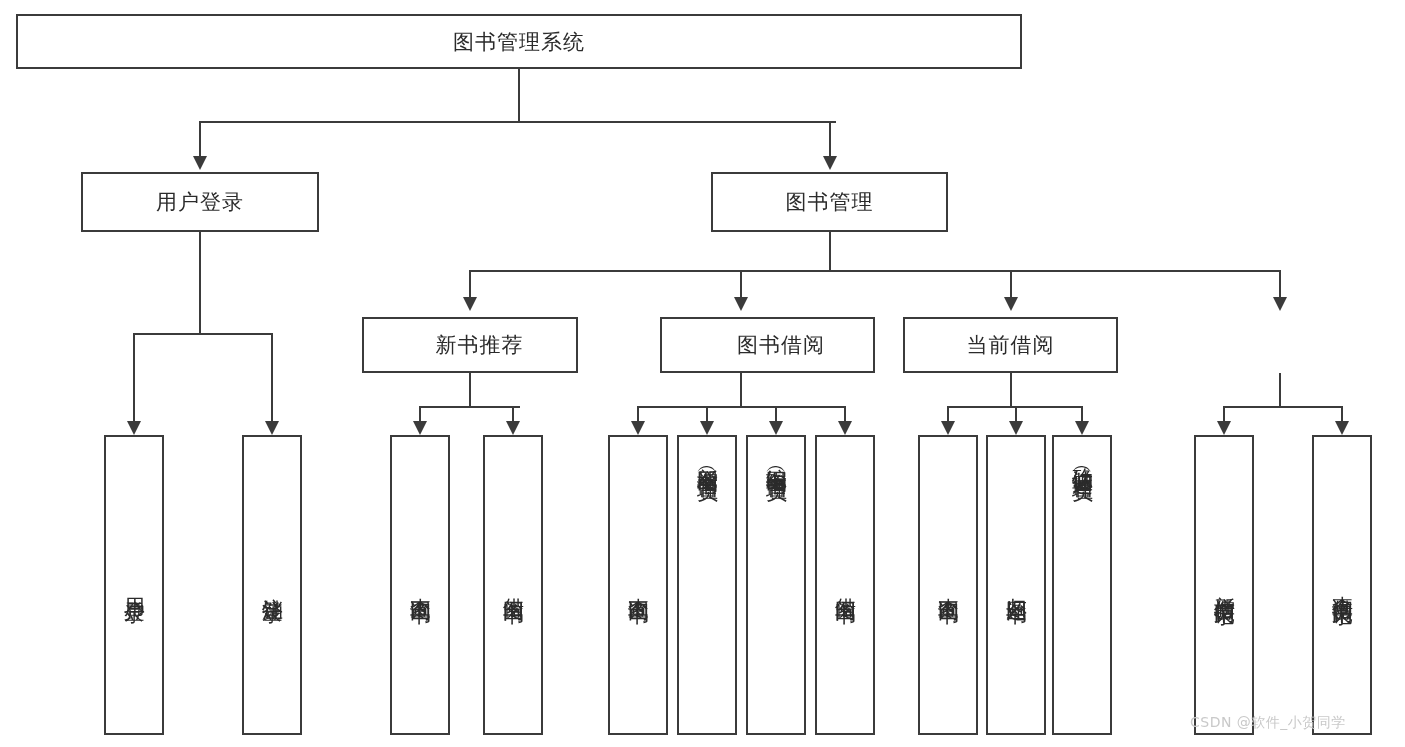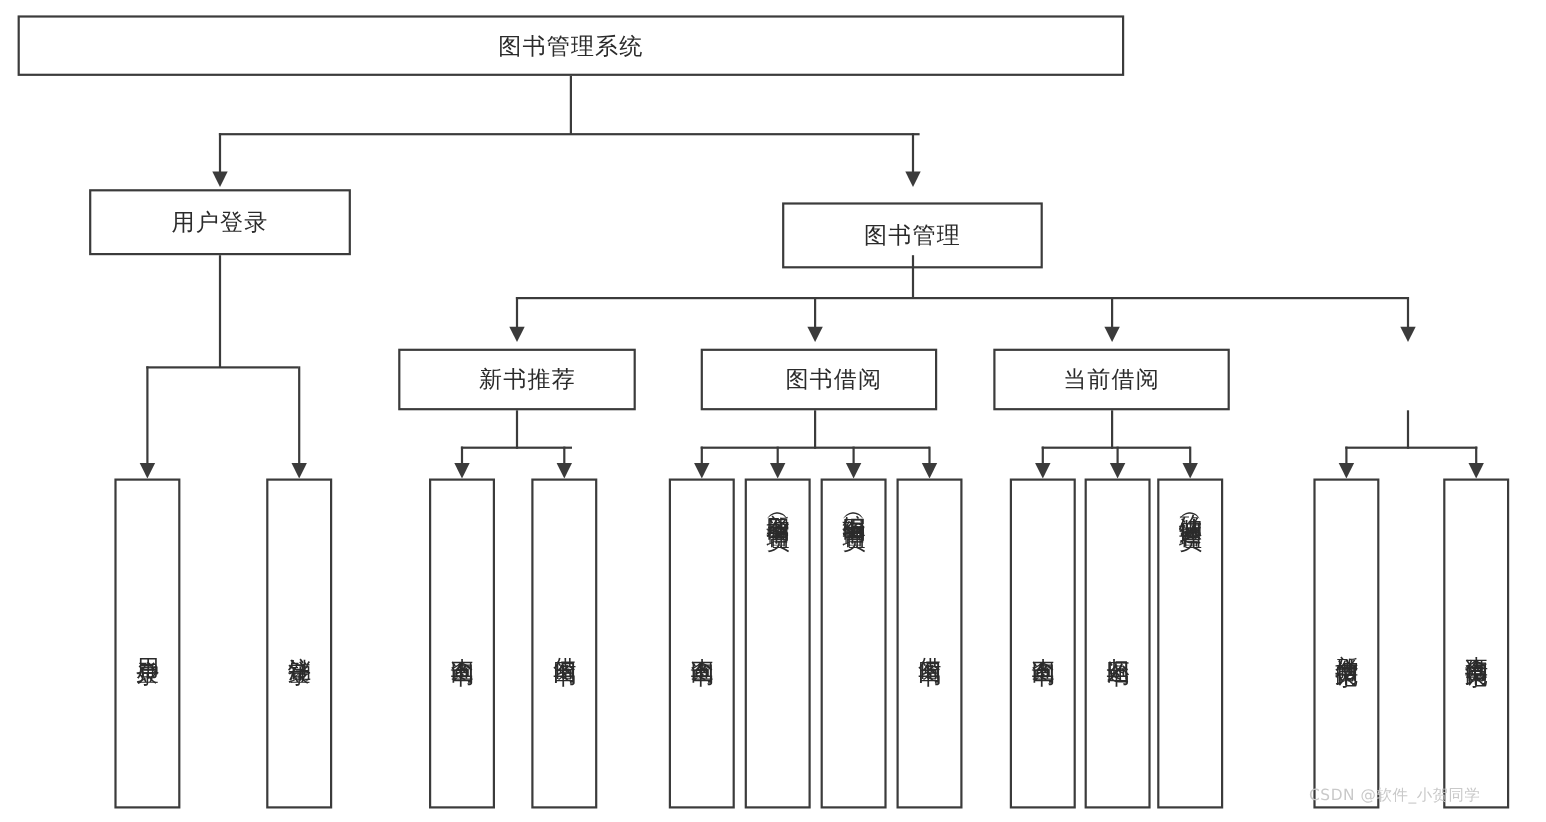--- a/index.html
+++ b/index.html
@@ -87,21 +87,21 @@
   <div class="vline" style="left:518px; top:69px; height:53px;"></div>
   <div class="hline" style="left:199px; top:121px; width:637px;"></div>
   <div class="vline" style="left:199px; top:121px; height:37px;"></div>
   <div class="arrow" style="left:193px; top:156px;"></div>
   <div class="vline" style="left:829px; top:121px; height:37px;"></div>
   <div class="arrow" style="left:823px; top:156px;"></div>
 
   <div class="node h" style="left:81px; top:172px; width:238px; height:60px;">
     <span>用户登录</span>
   </div>
-  <div class="node h" style="left:711px; top:172px; width:237px; height:60px;margin-top:12px;">
+  <div class="node h" style="left:711px; top:172px; width:237px; height:60px;">
     <span>图书管理</span>
   </div>
 
   <div class="vline" style="left:199px; top:232px; height:102px;"></div>
   <div class="hline" style="left:133px; top:333px; width:138px;"></div>
   <div class="vline" style="left:133px; top:333px; height:90px;"></div>
   <div class="arrow" style="left:127px; top:421px;"></div>
   <div class="vline" style="left:271px; top:333px; height:90px;"></div>
   <div class="arrow" style="left:265px; top:421px;"></div>
 
@@ -112,21 +112,21 @@
   <div class="vline" style="left:740px; top:270px; height:29px;"></div>
   <div class="arrow" style="left:734px; top:297px;"></div>
   <div class="vline" style="left:1010px; top:270px; height:29px;"></div>
   <div class="arrow" style="left:1004px; top:297px;"></div>
   <div class="vline" style="left:1279px; top:270px; height:29px;"></div>
   <div class="arrow" style="left:1273px; top:297px;"></div>
 
   <div class="node h" style="left:362px; top:317px; width:216px; height:56px;padding-left:19px;">
     <span>新书推荐</span>
   </div>
-  <div class="node h" style="left:637px; top:317px; width:215px; height:56px;padding-left:27px;">
+  <div class="node h" style="left:660px; top:317px; width:215px; height:56px;padding-left:27px;">
     <span>图书借阅</span>
   </div>
   <div class="node h" style="left:903px; top:317px; width:215px; height:56px;text-align:right;">
     <span>当前借阅</span>
   </div>
 
   <div class="vline" style="left:469px; top:373px; height:35px;"></div>
   <div class="hline" style="left:419px; top:406px; width:101px;"></div>
   <div class="vline" style="left:419px; top:406px; height:17px;"></div>
   <div class="arrow" style="left:413px; top:421px;"></div>

